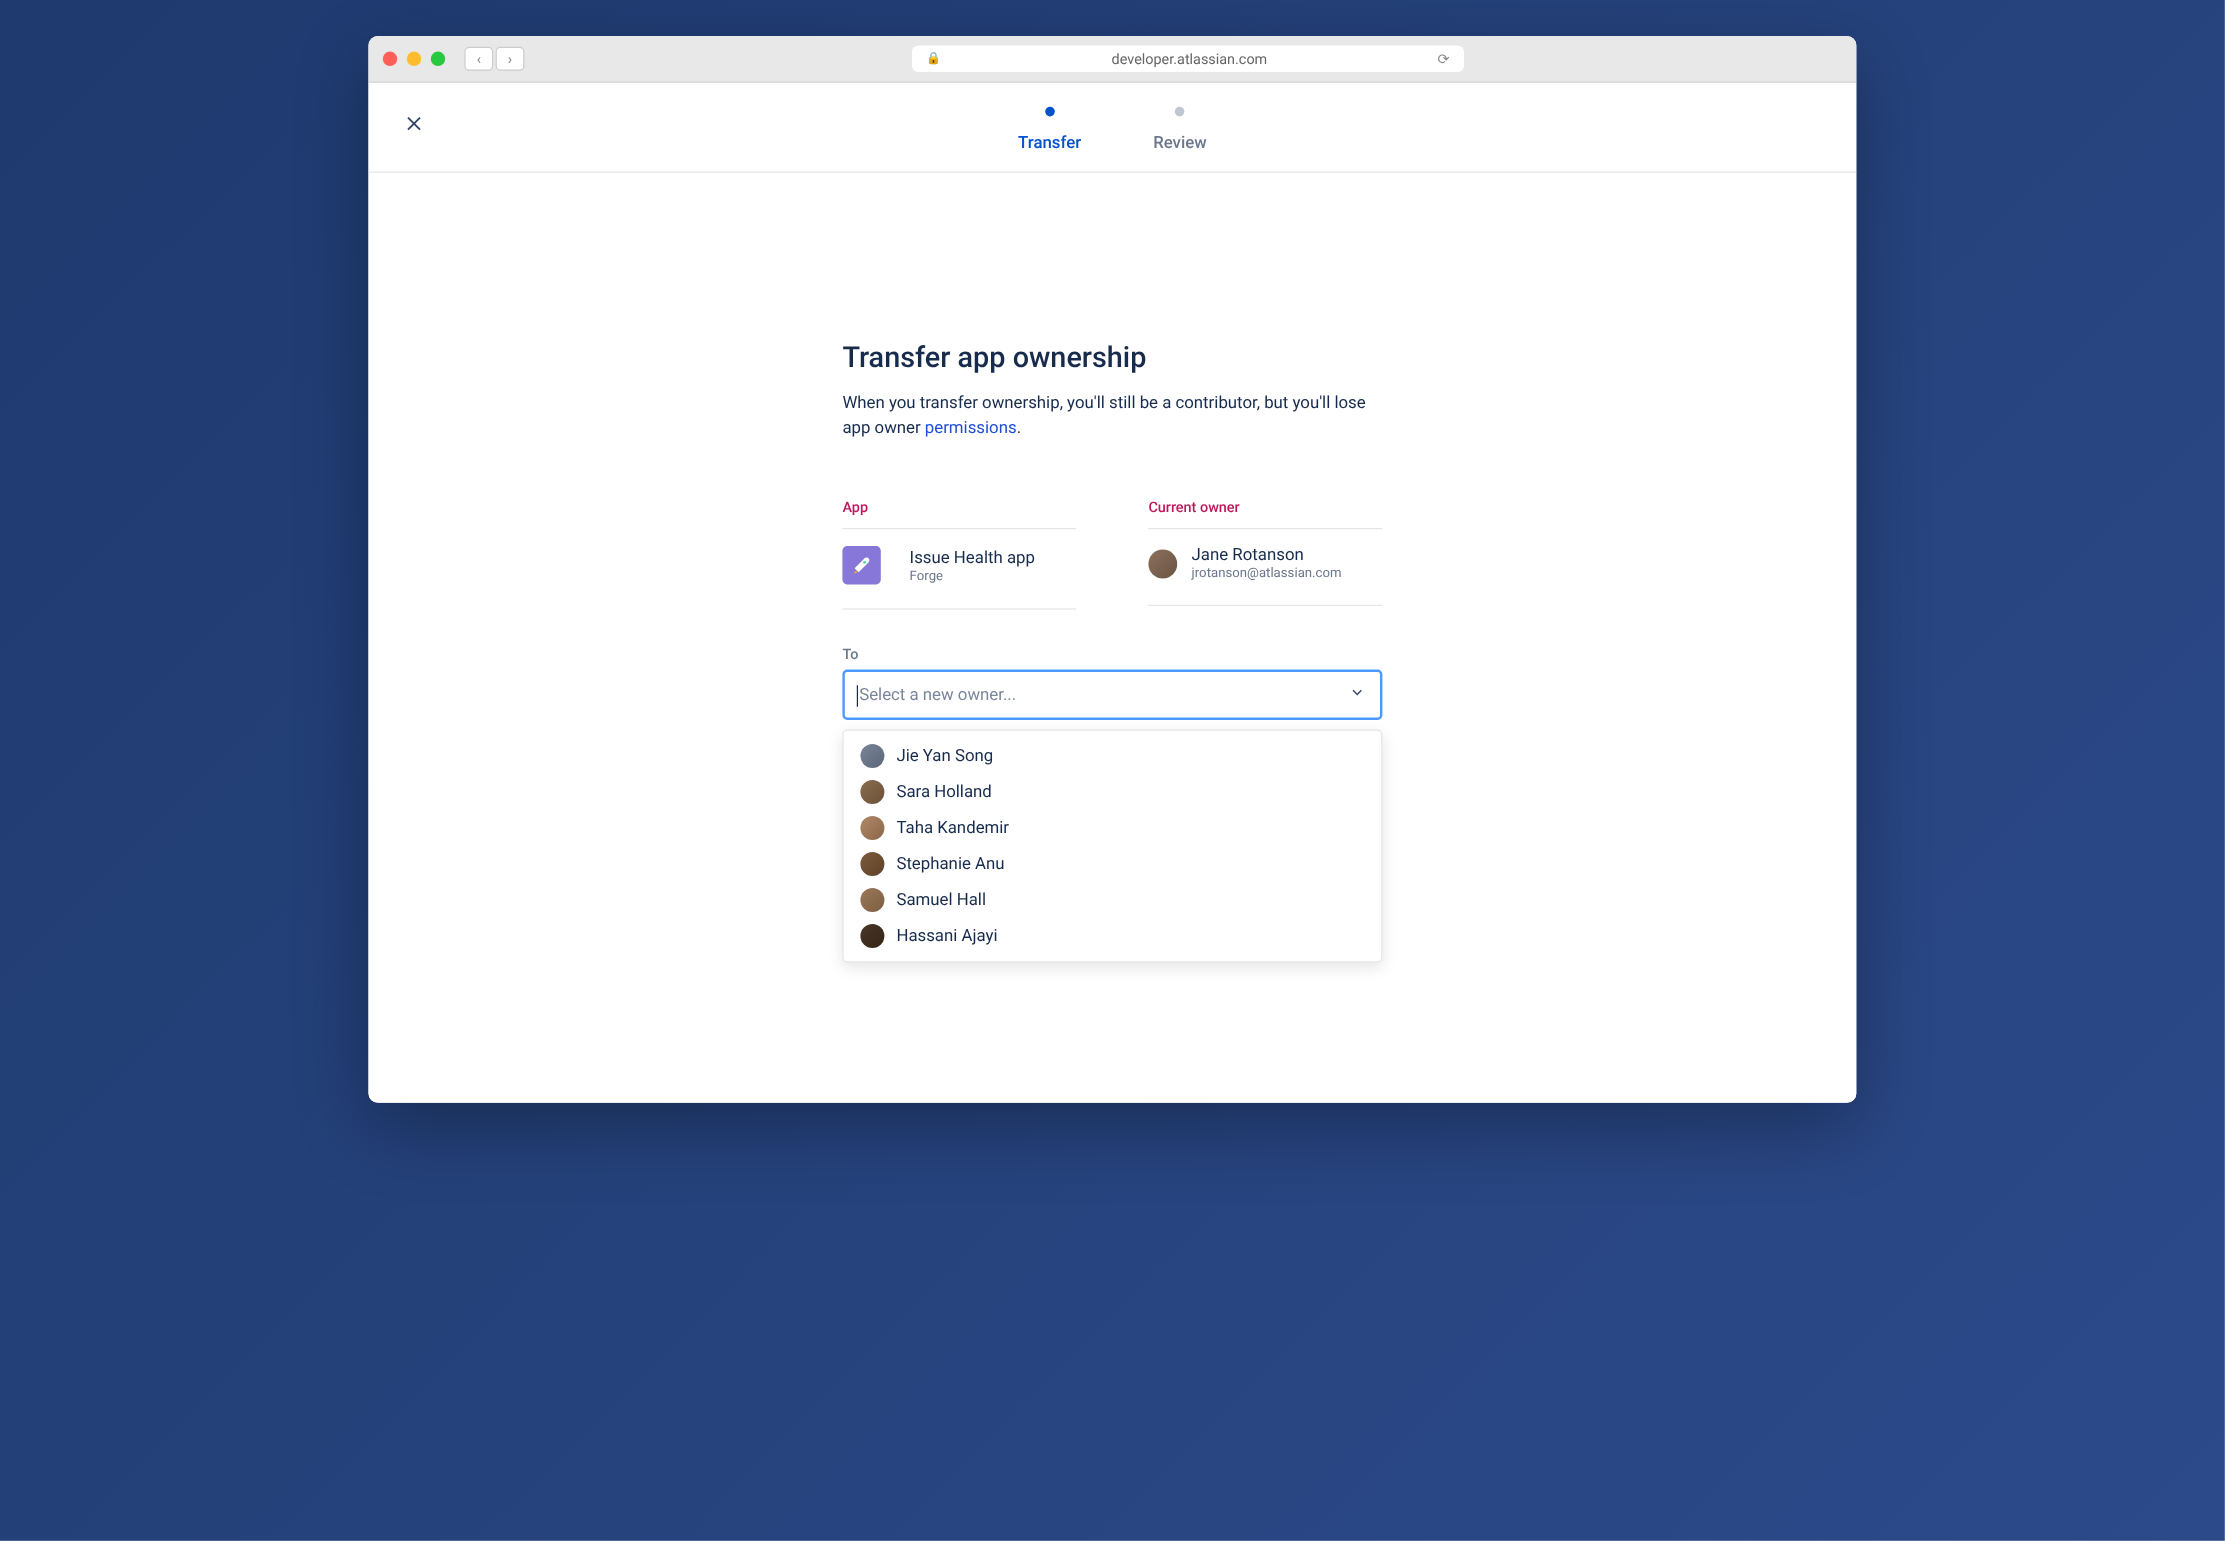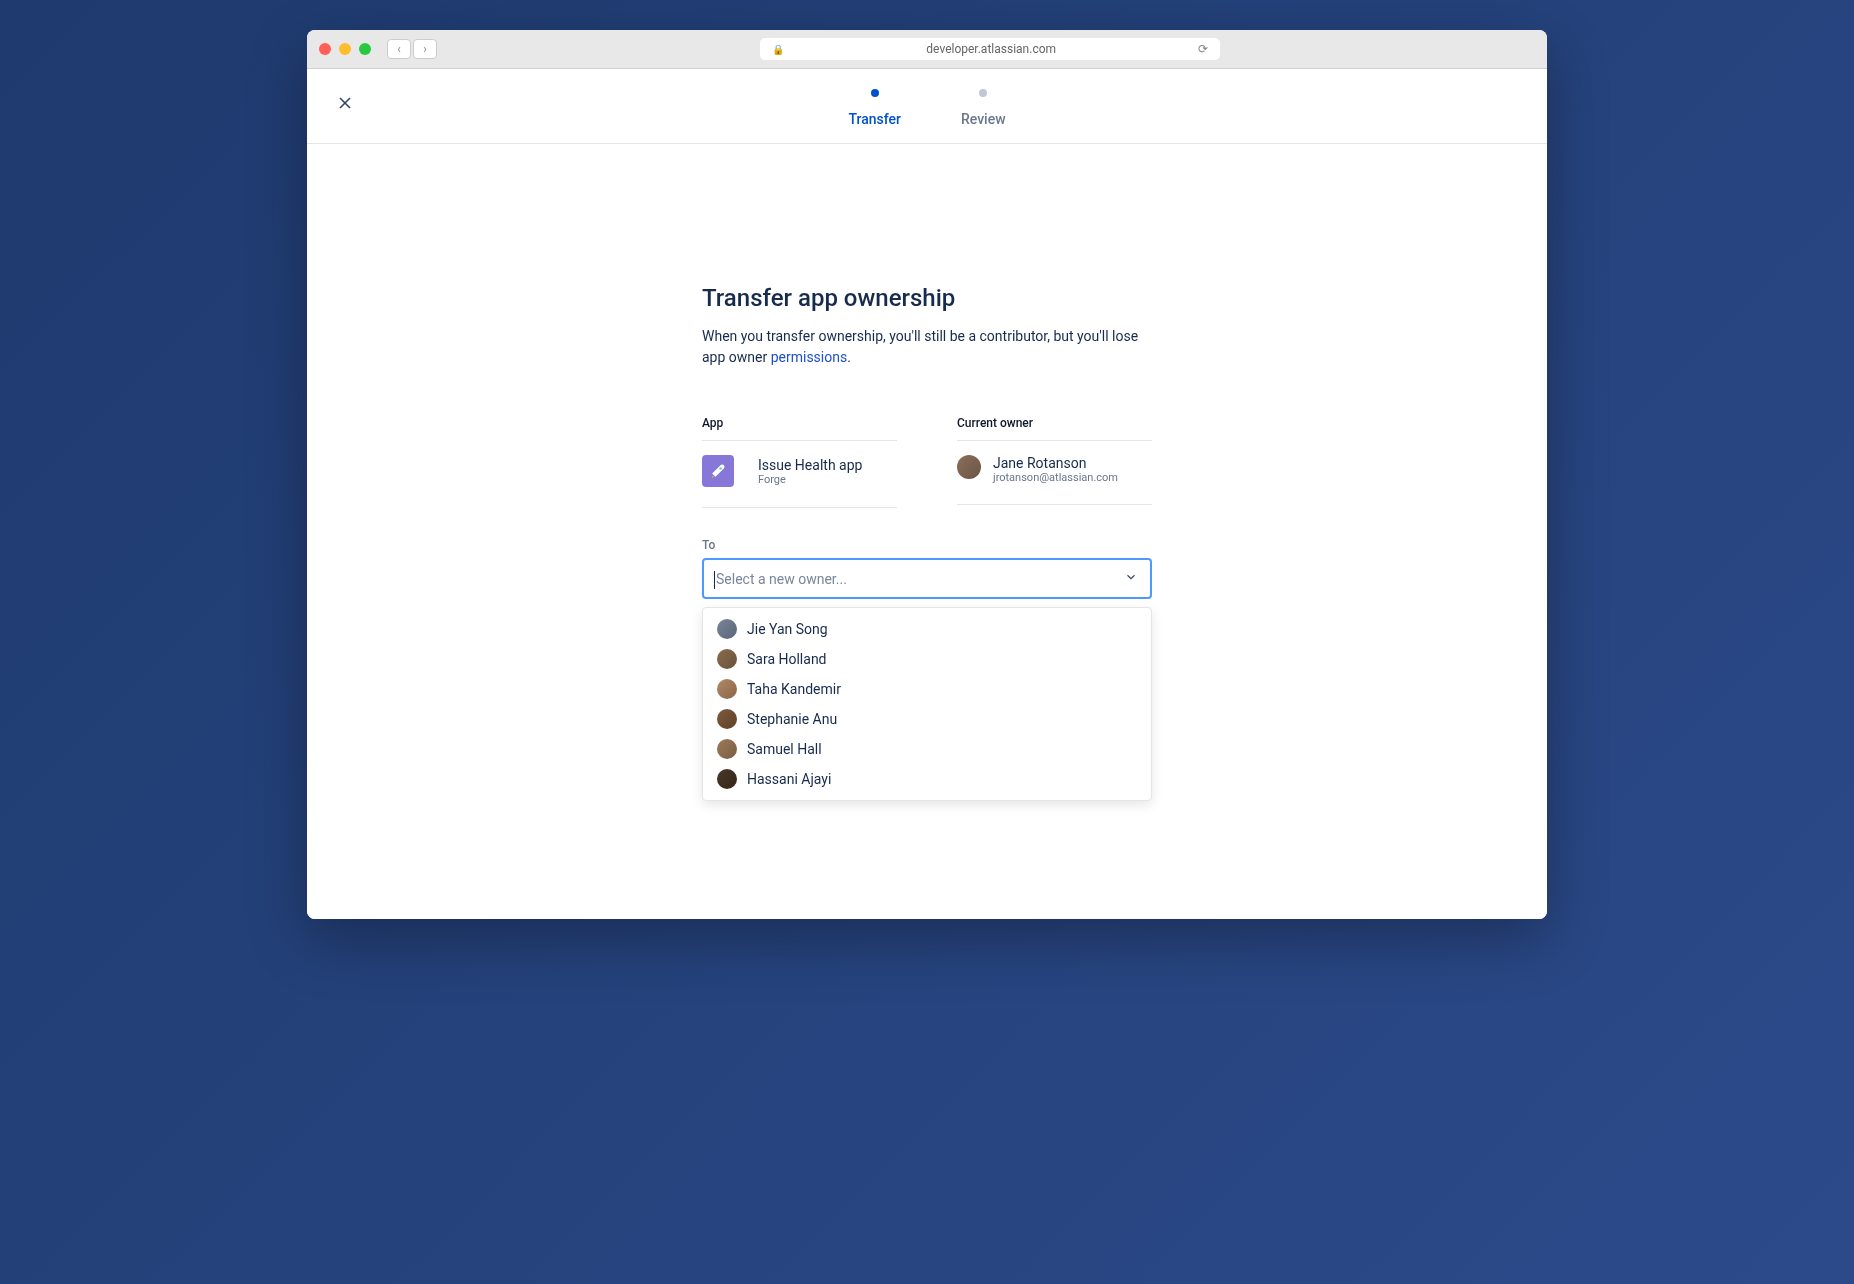--- a/index.html
+++ b/index.html
@@ -161,21 +161,21 @@
     }
     .info-row {
       display: flex;
       gap: 60px;
     }
     .info-col {
       flex: 1;
     }
     .info-label {
       font-size: 12px;
-      color: #0f172a;
+      color: #be185d;
       font-weight: 500;
       padding-bottom: 10px;
       border-bottom: 1px solid #e5e5e5;
       margin-bottom: 14px;
     }
     .app-item {
       display: flex;
       align-items: center;
       gap: 24px;
       padding-bottom: 20px;
@@ -201,21 +201,21 @@
     .app-name {
       font-size: 14px;
       color: #172b4d;
     }
     .app-platform {
       font-size: 11px;
       color: #6b778c;
     }
     .owner-item {
       display: flex;
-      align-items: flex-start;
+      align-items: center;
       gap: 12px;
       padding-bottom: 20px;
       border-bottom: 1px solid #e5e5e5;
     }
     .avatar {
       width: 24px;
       height: 24px;
       border-radius: 50%;
       background: #555;
       display: flex;

